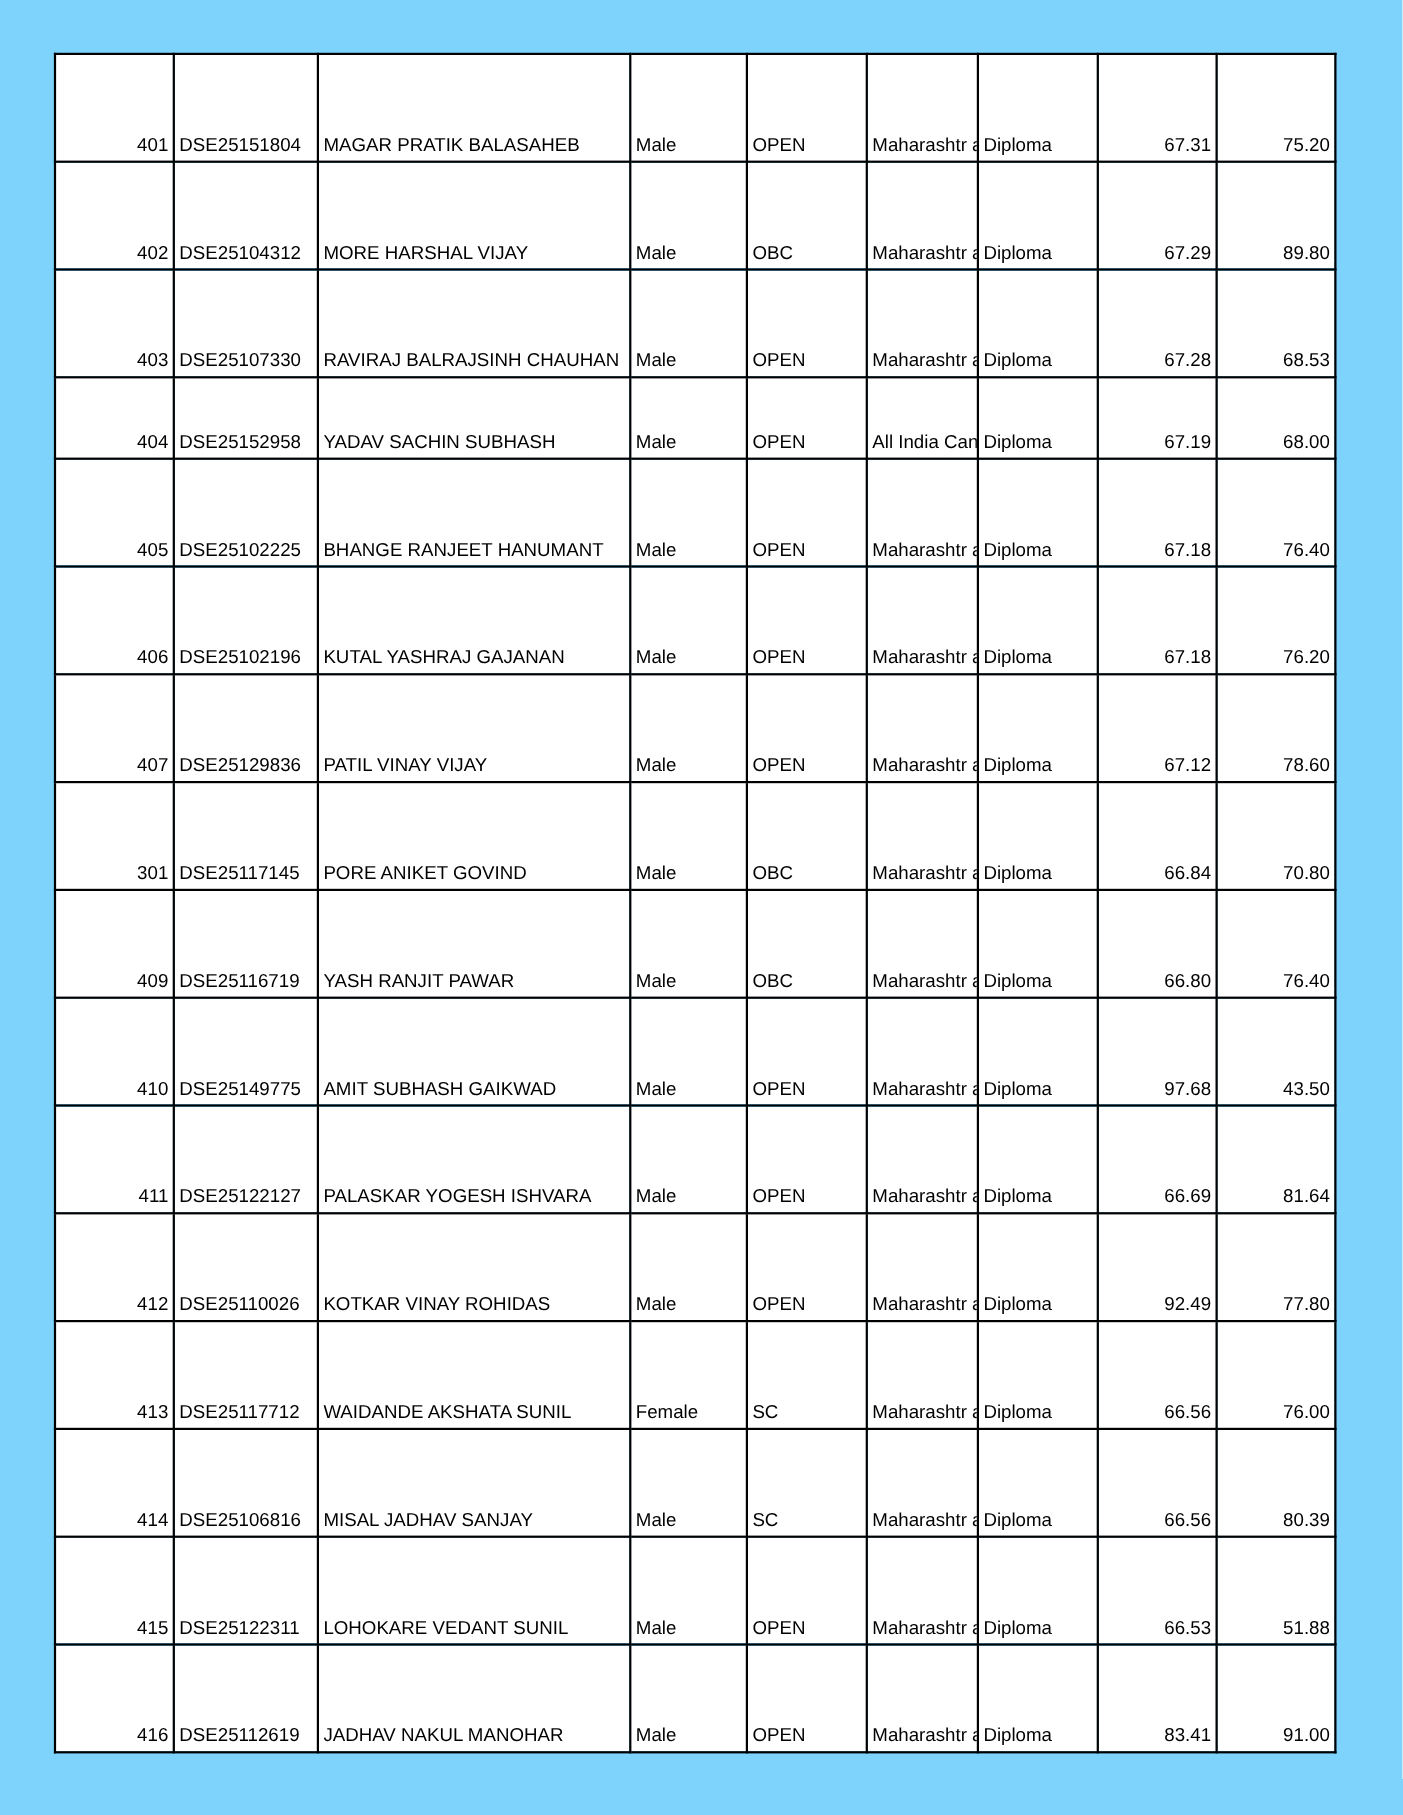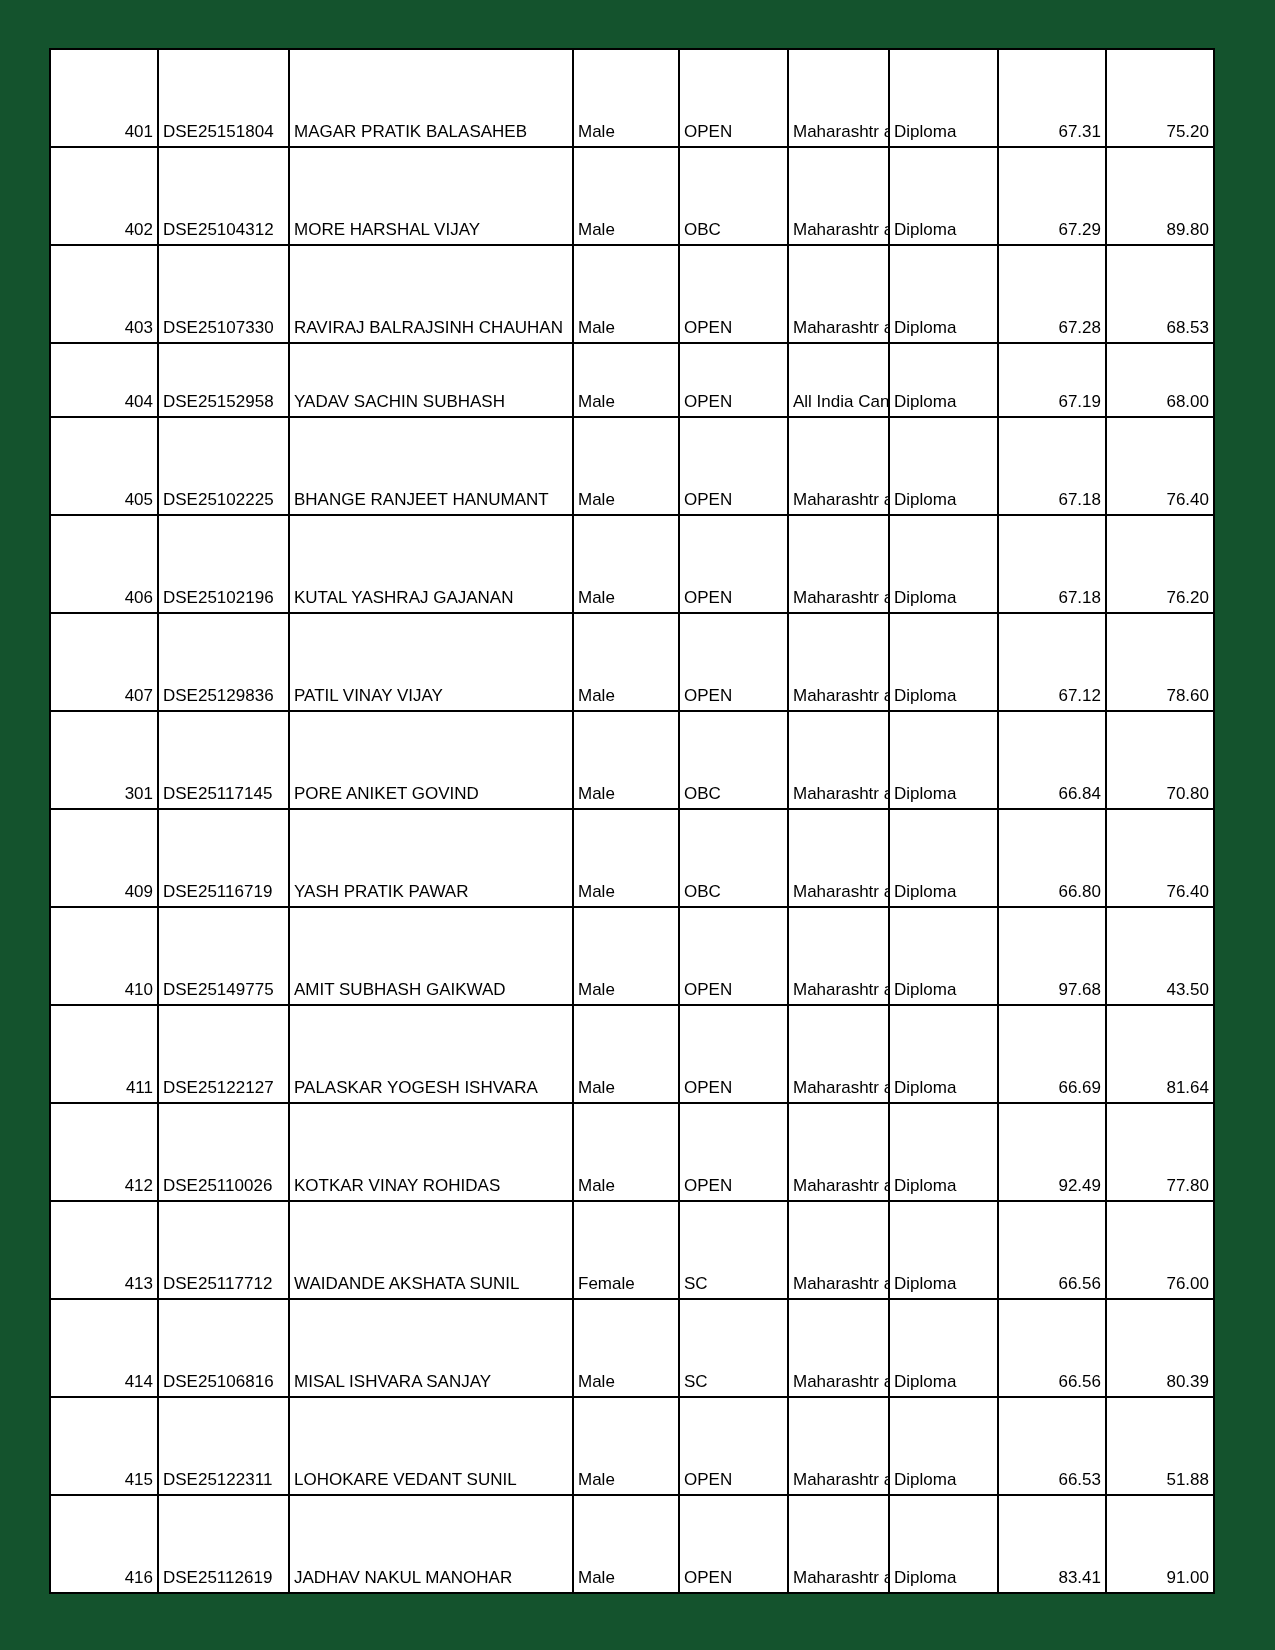--- a/index.html
+++ b/index.html
@@ -1,20 +1,20 @@
 <!DOCTYPE html>
 <html><head>
 <meta charset="utf-8">
 <style>
   html, body { margin: 0; padding: 0; background: #ffffff; }
   .page {
     position: relative;
     width: 1275px;
     height: 1650px;
-    background: #14532d;
+    background: #7dd3fc;
     font-family: "Liberation Sans", sans-serif;
     color: #000000;
     overflow: hidden;
   }
   table.results {
     position: absolute;
     left: 49px;
     top: 48px;
     width: 1164px;
     border-collapse: collapse;
@@ -160,21 +160,21 @@
 a State
 Candidate -
 Type A</td>
           <td class="al-left">Diploma</td>
           <td class="al-right">66.84</td>
           <td class="al-right">70.80</td>
         </tr>
         <tr class="row-normal">
           <td class="al-right">409</td>
           <td class="al-left">DSE25116719</td>
-          <td class="al-left">YASH PRATIK PAWAR</td>
+          <td class="al-left">YASH RANJIT PAWAR</td>
           <td class="al-left">Male</td>
           <td class="al-left">OBC</td>
           <td class="al-left prewrap">Maharashtr
 a State
 Candidate -
 Type A</td>
           <td class="al-left">Diploma</td>
           <td class="al-right">66.80</td>
           <td class="al-right">76.40</td>
         </tr>
@@ -230,21 +230,21 @@
 a State
 Candidate -
 Type A</td>
           <td class="al-left">Diploma</td>
           <td class="al-right">66.56</td>
           <td class="al-right">76.00</td>
         </tr>
         <tr class="row-normal">
           <td class="al-right">414</td>
           <td class="al-left">DSE25106816</td>
-          <td class="al-left">MISAL ISHVARA SANJAY</td>
+          <td class="al-left">MISAL JADHAV SANJAY</td>
           <td class="al-left">Male</td>
           <td class="al-left">SC</td>
           <td class="al-left prewrap">Maharashtr
 a State
 Candidate -
 Type A</td>
           <td class="al-left">Diploma</td>
           <td class="al-right">66.56</td>
           <td class="al-right">80.39</td>
         </tr>

